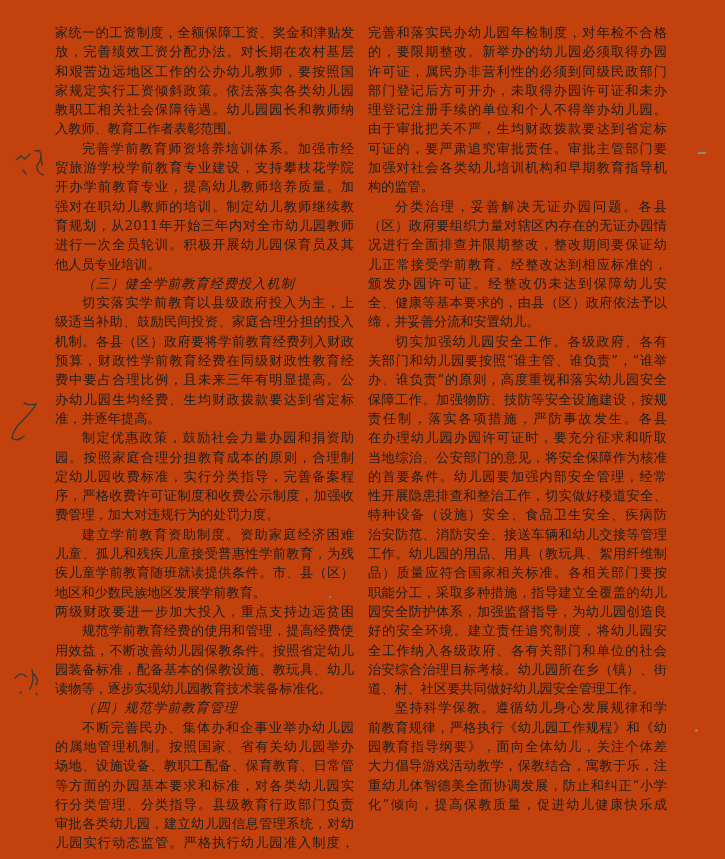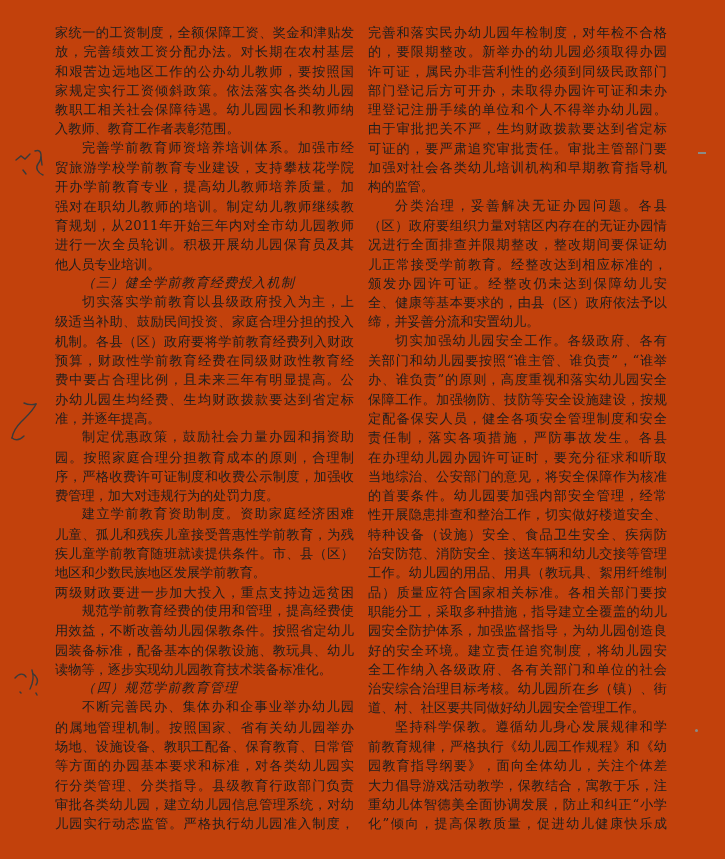--- a/index.html
+++ b/index.html
@@ -26,21 +26,21 @@
     overflow:hidden;
     text-align:justify;
     text-align-last:justify;
     -moz-text-align-last:justify;
   }
   .line.end {
     text-align:left;
     text-align-last:left;
     -moz-text-align-last:left;
   }
-  .line.indent { padding-left:27px;font-family:Liberation Mono, monospace; }
+  .line.indent { padding-left:27px; }
   .line.heading {
     font-style:italic;
     text-align:right;
     text-align-last:left;
     letter-spacing:1px;
   }
   .mark { position:absolute; }
   .mark path { fill:none; stroke:#3a3a3a; stroke-width:1.4; stroke-linecap:round; }
   .speck { position:absolute; background:#8a8a86; }
   .speck.dash { width:8px; height:2px; }
@@ -68,20 +68,21 @@
       <div class="line heading indent">（三）健全学前教育经费投入机制</div>
       <div class="line full indent">切实落实学前教育以县级政府投入为主，上</div>
       <div class="line full">级适当补助、鼓励民间投资、家庭合理分担的投入</div>
       <div class="line full">机制。各县（区）政府要将学前教育经费列入财政</div>
       <div class="line full">预算，财政性学前教育经费在同级财政性教育经</div>
       <div class="line full">费中要占合理比例，且未来三年有明显提高。公</div>
       <div class="line full">办幼儿园生均经费、生均财政拨款要达到省定标</div>
       <div class="line end">准，并逐年提高。</div>
       <div class="line full indent">制定优惠政策，鼓励社会力量办园和捐资助</div>
       <div class="line full">园。按照家庭合理分担教育成本的原则，合理制</div>
+      <div class="line full">定幼儿园收费标准，实行分类指导，完善备案程</div>
       <div class="line full">序，严格收费许可证制度和收费公示制度，加强收</div>
       <div class="line end">费管理，加大对违规行为的处罚力度。</div>
       <div class="line full indent">建立学前教育资助制度。资助家庭经济困难</div>
       <div class="line full">儿童、孤儿和残疾儿童接受普惠性学前教育，为残</div>
       <div class="line full">疾儿童学前教育随班就读提供条件。市、县（区）</div>
       <div class="line end">地区和少数民族地区发展学前教育。</div>
       <div class="line full">两级财政要进一步加大投入，重点支持边远贫困</div>
       <div class="line full indent">规范学前教育经费的使用和管理，提高经费使</div>
       <div class="line full">用效益，不断改善幼儿园保教条件。按照省定幼儿</div>
       <div class="line full">园装备标准，配备基本的保教设施、教玩具、幼儿</div>
@@ -109,21 +110,20 @@
       <div class="line full">（区）政府要组织力量对辖区内存在的无证办园情</div>
       <div class="line full">况进行全面排查并限期整改，整改期间要保证幼</div>
       <div class="line full">儿正常接受学前教育。经整改达到相应标准的，</div>
       <div class="line full">颁发办园许可证。经整改仍未达到保障幼儿安</div>
       <div class="line full">全、健康等基本要求的，由县（区）政府依法予以取</div>
       <div class="line end">缔，并妥善分流和安置幼儿。</div>
       <div class="line full indent">切实加强幼儿园安全工作。各级政府、各有</div>
       <div class="line full">关部门和幼儿园要按照“谁主管、谁负责”，“谁举</div>
       <div class="line full">办、谁负责”的原则，高度重视和落实幼儿园安全</div>
       <div class="line full">保障工作。加强物防、技防等安全设施建设，按规</div>
-      <div class="line full">定配备保安人员，健全各项安全管理制度和安全</div>
       <div class="line full">责任制，落实各项措施，严防事故发生。各县（区）</div>
       <div class="line full">在办理幼儿园办园许可证时，要充分征求和听取</div>
       <div class="line full">当地综治、公安部门的意见，将安全保障作为核准</div>
       <div class="line full">的首要条件。幼儿园要加强内部安全管理，经常</div>
       <div class="line full">性开展隐患排查和整治工作，切实做好楼道安全、</div>
       <div class="line full">特种设备（设施）安全、食品卫生安全、疾病防控、</div>
       <div class="line full">治安防范、消防安全、接送车辆和幼儿交接等管理</div>
       <div class="line full">工作。幼儿园的用品、用具（教玩具、絮用纤维制</div>
       <div class="line full">品）质量应符合国家相关标准。各相关部门要按</div>
       <div class="line full">职能分工，采取多种措施，指导建立全覆盖的幼儿</div>

